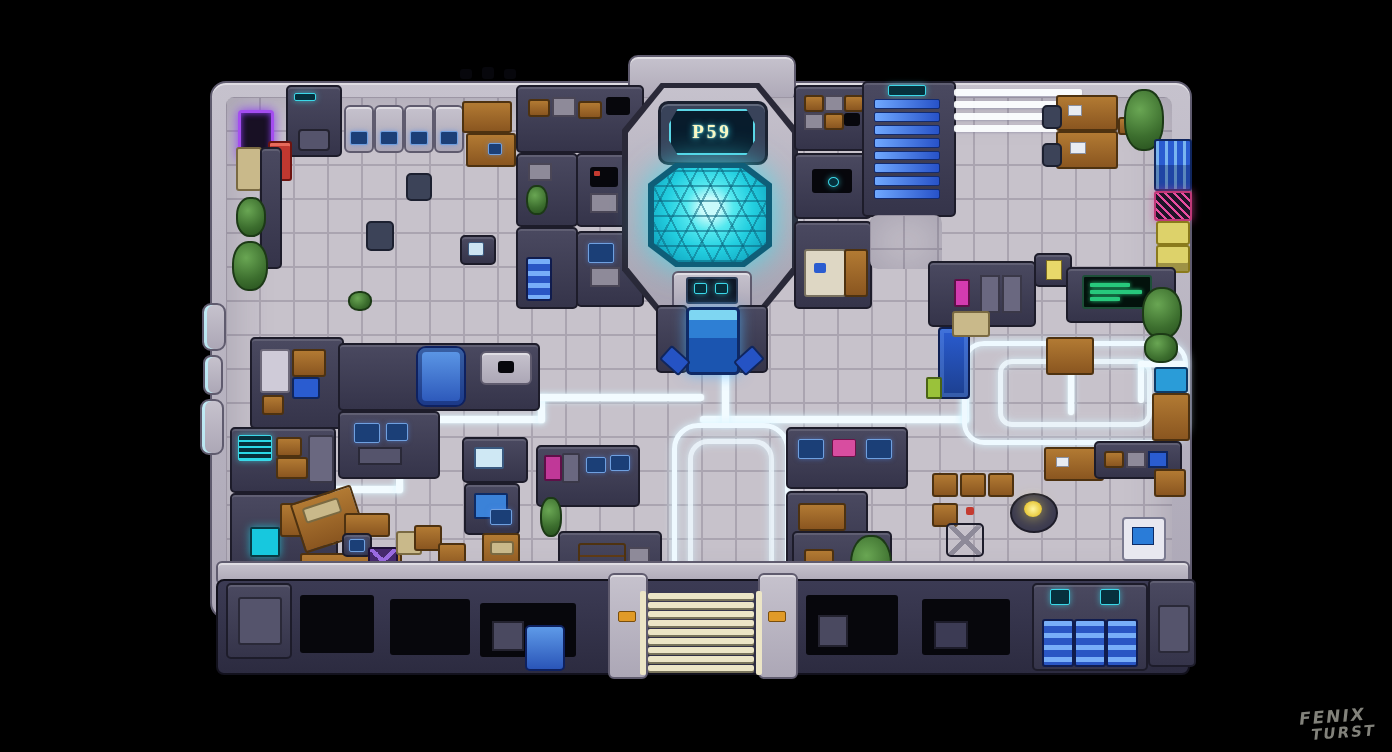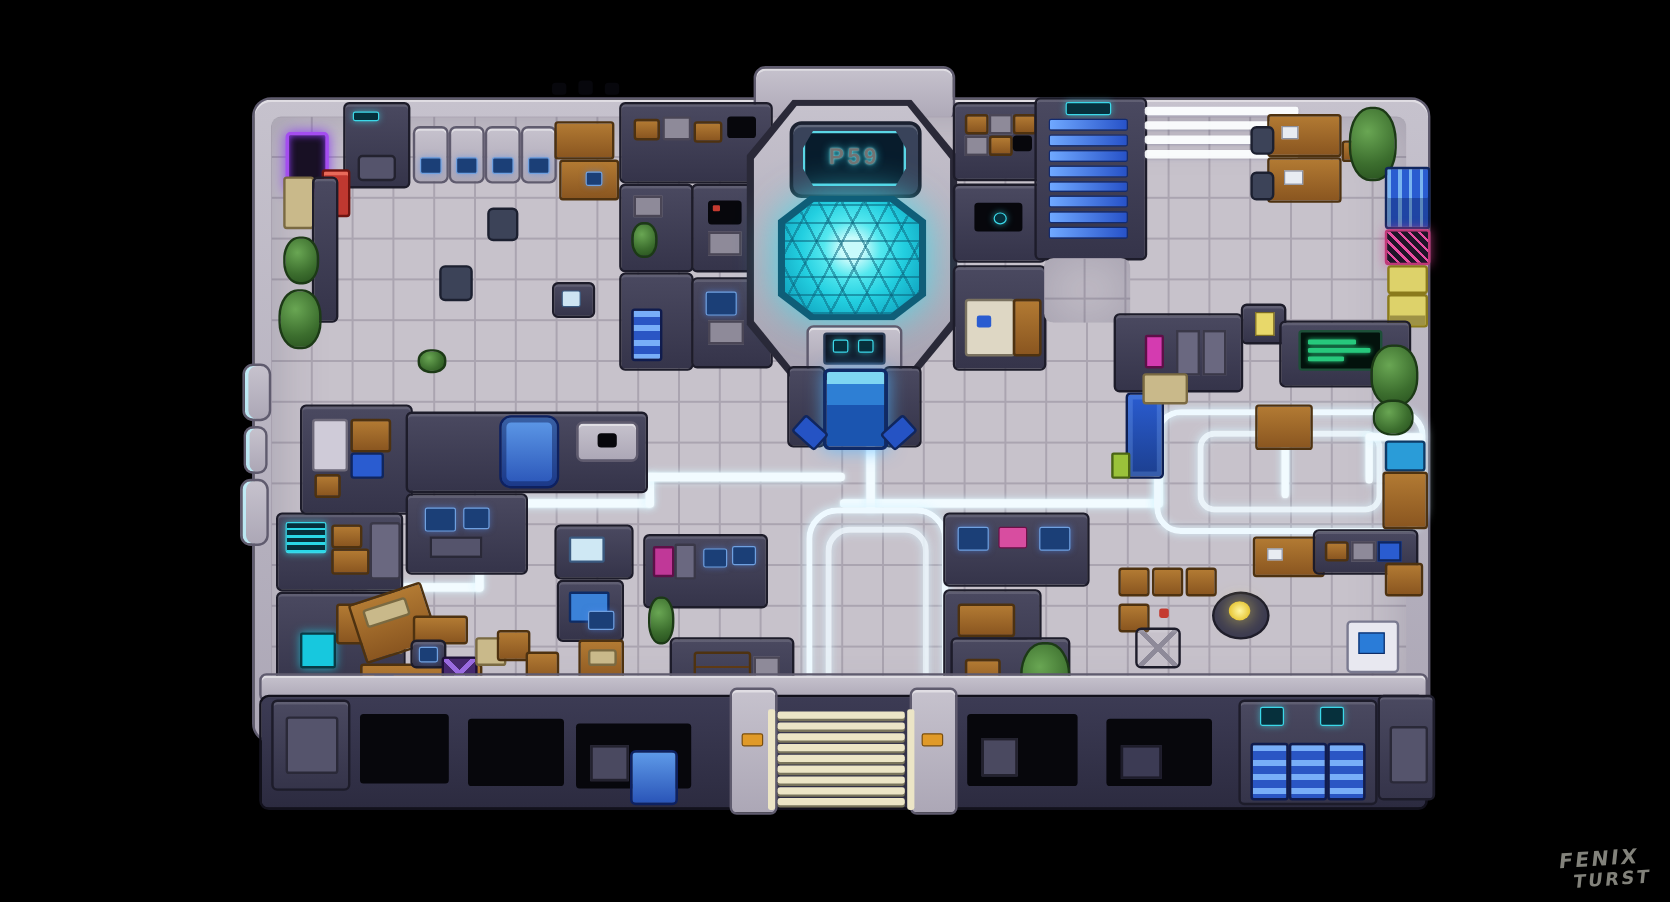--- a/index.html
+++ b/index.html
@@ -24,21 +24,21 @@
   .bluedoor{background:linear-gradient(180deg,#5e9ae8,#2a55b8);border:2px solid #0e2160;border-radius:5px;}
   .stripes{display:flex;flex-direction:column;gap:5px;}
   .stripe{height:7px;background:rgba(252,254,255,.95);border-radius:2px;box-shadow:0 1px 2px rgba(120,120,150,.4);}
   .steps{display:flex;flex-direction:column;gap:3px;}
   .step{height:6px;background:#ece5c6;border-radius:2px;box-shadow:0 2px 0 #79745c;}
   .btreads{display:flex;flex-direction:column;gap:3px;}
   .btread{height:8px;background:linear-gradient(90deg,#6fa8ff,#2752c8);border:1px solid #122b70;border-radius:2px;}
   .oct{clip-path:polygon(22% 0,78% 0,100% 20%,100% 80%,78% 100%,22% 100%,0 80%,0 20%);}
   .pool{background:radial-gradient(circle at 50% 42%,#c8fafb 0 12%,#55e8ef 30%,#23cfe0 55%,#12a8c2 85%);}
   .poolweb{background:repeating-linear-gradient(0deg,rgba(10,100,125,.55) 0 2px,transparent 2px 15px),repeating-linear-gradient(62deg,rgba(10,100,125,.5) 0 2px,transparent 2px 17px),repeating-linear-gradient(118deg,rgba(10,100,125,.5) 0 2px,transparent 2px 19px);}
-  .disp{font-family:Liberation Sans, sans-serif;font-weight:bold;font-size:19px;color:#737373;text-shadow:0 0 7px #2fd5e6,0 0 2px #bffcff;letter-spacing:3px;display:flex;align-items:center;justify-content:center;}
+  .disp{font-family:Liberation Serif, serif;font-weight:bold;font-size:19px;color:#fef9c3;text-shadow:0 0 7px #2fd5e6,0 0 2px #bffcff;letter-spacing:3px;display:flex;align-items:center;justify-content:center;}
   .neon{background:#201428;border:2px solid #c03878;box-shadow:0 0 9px rgba(230,70,160,.65);border-radius:3px;background-image:repeating-linear-gradient(45deg,#e84da0 0 2px,transparent 2px 6px);}
   .sig{color:#8a8a82;font-weight:bold;letter-spacing:2px;transform:rotate(-4deg) skewX(-10deg);text-shadow:1px 1px 0 #000;line-height:1.05;opacity:.95;}
   .gbar{background:#2ee890;box-shadow:0 0 4px #2ee890;border-radius:1px;opacity:.85;}
 </style>
 </head>
 <body>
 
 <div id="map">
 
   <div class="abs w" style="left:0;top:26px;width:978px;height:534px;border-radius:16px;"></div>

